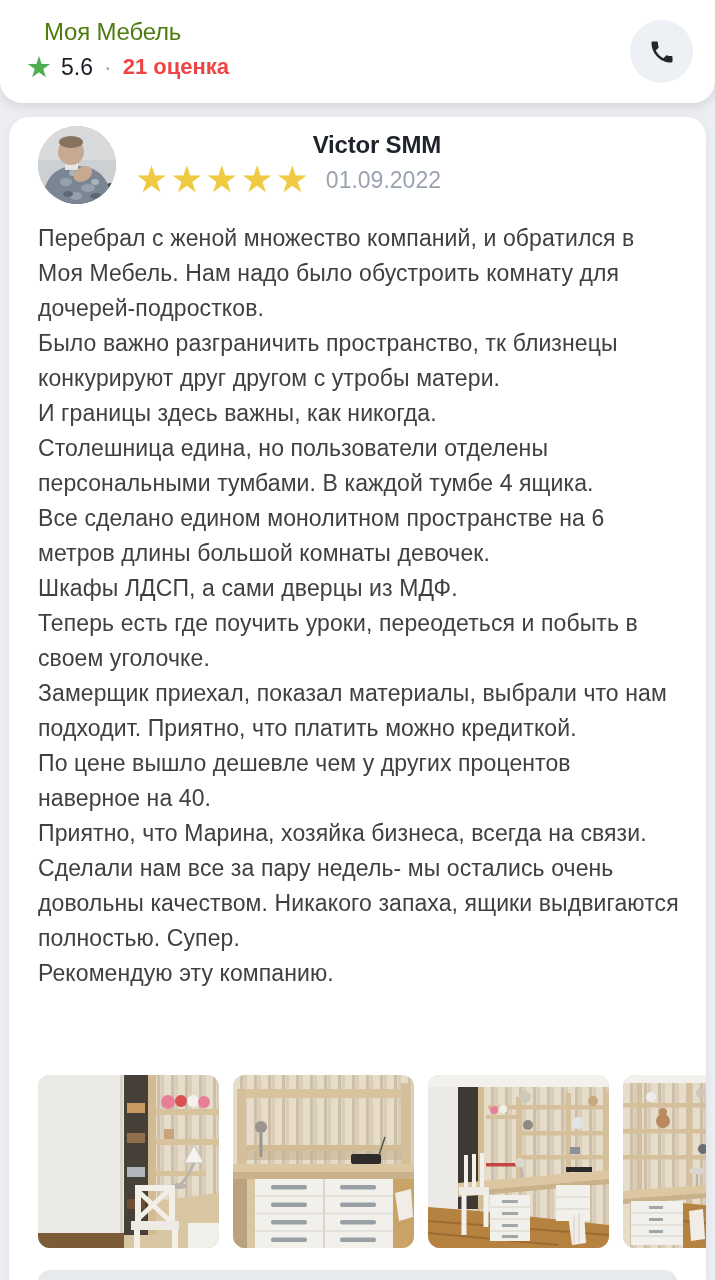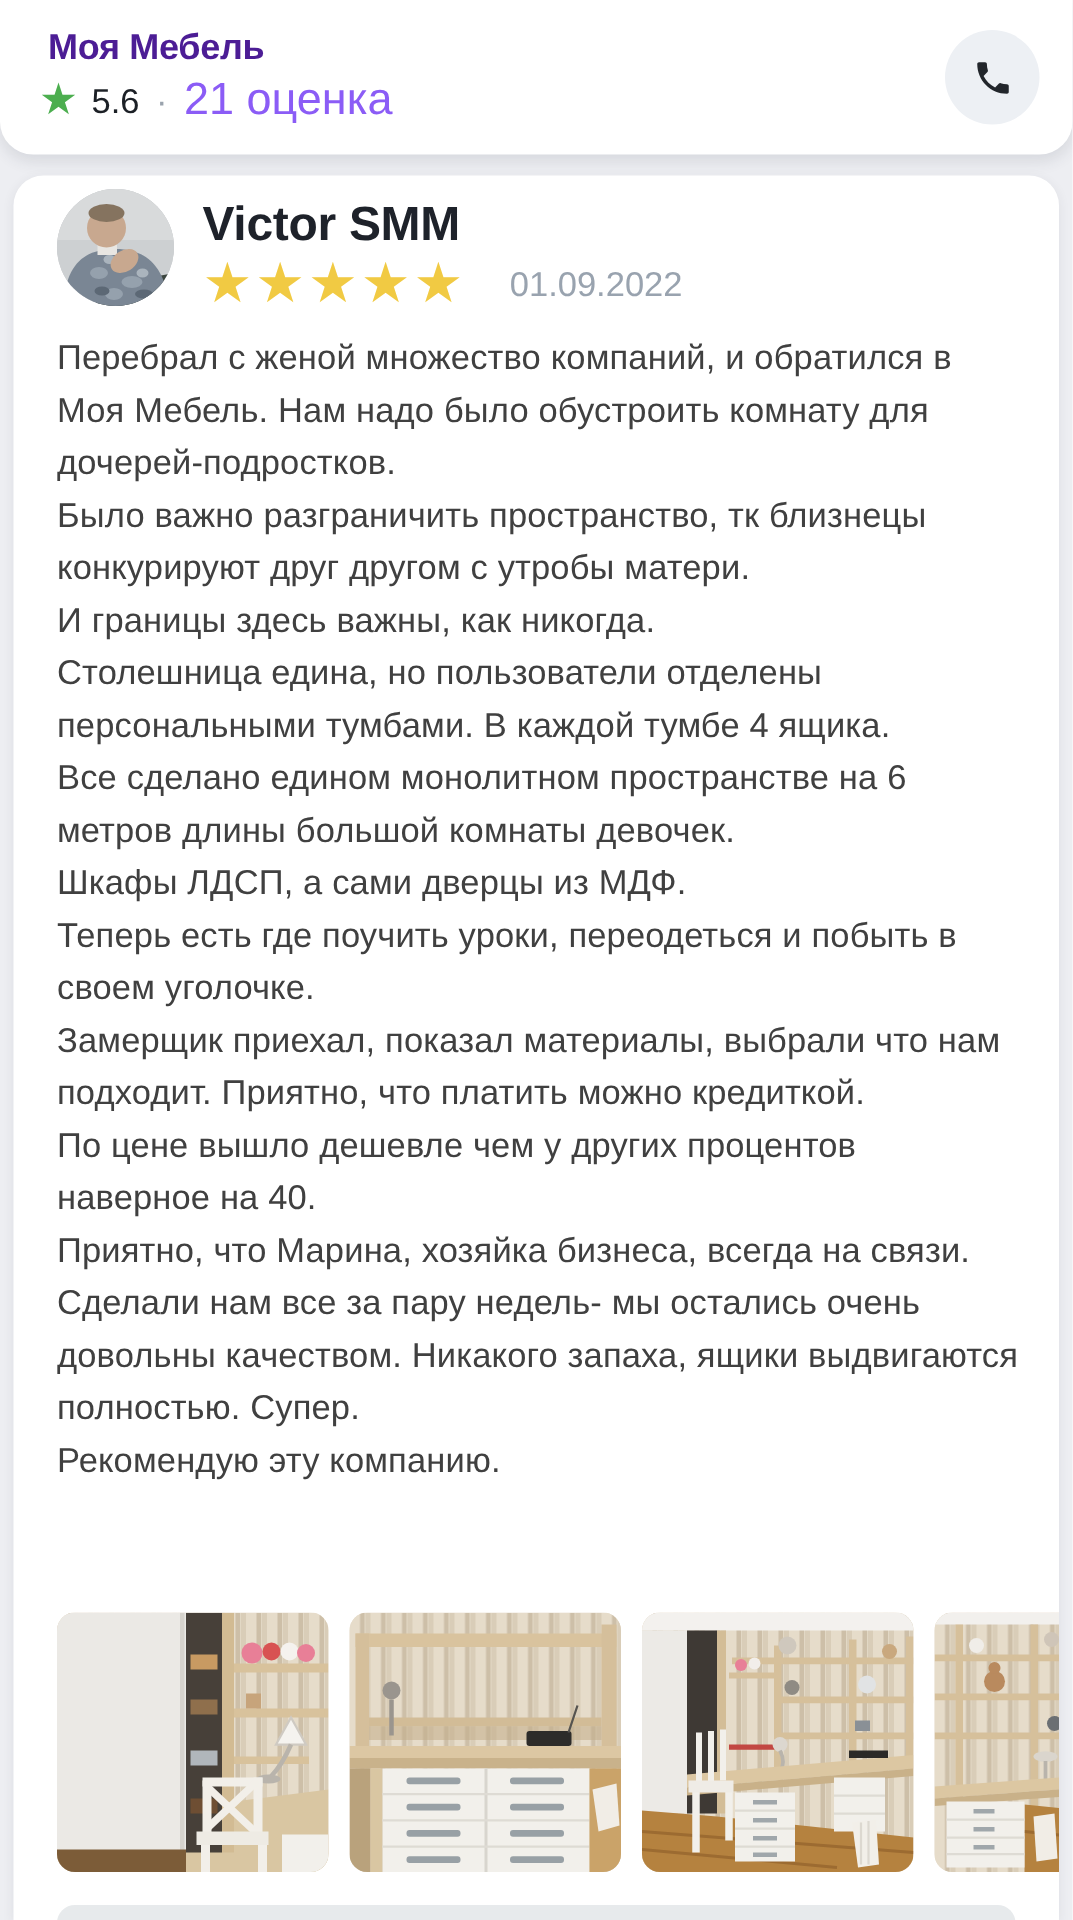--- a/index.html
+++ b/index.html
@@ -10,55 +10,55 @@
     -webkit-font-smoothing:antialiased;
   }
   
   .header-card{
     position:absolute;top:0;left:0;right:0;height:103px;
     background:#ffffff;border-radius:0 0 22px 22px;
     box-shadow:0 4px 10px rgba(48,54,70,.12);
     z-index:3;
   }
   .biz-title{
-    position:absolute;left:32px;top:18px;
-    font-size:24px;font-weight:700;color:#4c1d95;letter-spacing:-.2px;
+    position:absolute;left:44px;top:18px;
+    font-size:24px;font-weight:400;color:#4d7c0f;letter-spacing:-.2px;
   }
   .rating-row{
     position:absolute;left:26px;top:50px;height:34px;
     display:flex;align-items:center;
   }
   .g-star{color:#4cae4f;font-size:29px;line-height:29px;margin-right:9px;}
   .r-val{font-size:23px;color:#1c2026;}
   .r-dot{font-size:23px;color:#9aa3ad;margin:0 11px;}
-  .r-count{font-size:30px;color:#8b5cf6;}
+  .r-count{font-size:22px;color:#ef4444;font-weight:bold;}
   .phone-btn{
     position:absolute;right:22px;top:20px;width:63px;height:63px;
     border-radius:50%;background:#edf0f4;border:none;padding:0;
     display:flex;align-items:center;justify-content:center;cursor:pointer;
   }
   .phone-btn svg{width:28px;height:28px;fill:#22262b;}
   
   .review-card{
     position:absolute;top:117px;left:9px;right:9px;bottom:0;
     background:#ffffff;border-radius:20px 20px 0 0;
     box-shadow:0 2px 8px rgba(48,54,70,.08);
     box-sizing:border-box;
   }
   .user-row{position:absolute;top:9px;left:29px;right:29px;display:flex;align-items:flex-start;}
   .avatar{
     width:78px;height:78px;border-radius:50%;overflow:hidden;flex:0 0 78px;
     background:#c6c9cc;cursor:pointer;
   }
   .avatar svg{display:block;width:78px;height:78px;}
   .user-meta{margin-left:19px;padding-top:5px;}
-  .author{font-size:32px;font-weight:700;color:#1e222a;letter-spacing:-.2px;}
+  .author{font-size:24px;font-weight:700;color:#1e222a;letter-spacing:-.2px;text-align:right;}
   .stars-row{display:flex;align-items:flex-end;margin-top:1px;}
   .stars{color:#f1ca43;font-size:37px;line-height:40px;letter-spacing:2px;}
-  .date{font-size:23px;color:#99a3af;margin-left:29px;padding-bottom:6px;text-align:right;}
+  .date{font-size:23px;color:#99a3af;margin-left:15px;padding-bottom:6px;text-align:right;}
   .review-text{
     position:absolute;top:104px;left:29px;right:27px;height:854px;overflow:hidden;
     font-size:23px;line-height:35px;color:#404040;white-space:pre-line;letter-spacing:.1px;
   }
   .photos-row{
     position:absolute;top:958px;left:29px;right:0;height:173px;
     display:flex;gap:14px;overflow:hidden;
   }
   .photo{
     flex:0 0 181px;width:181px;height:173px;border-radius:12px;overflow:hidden;

